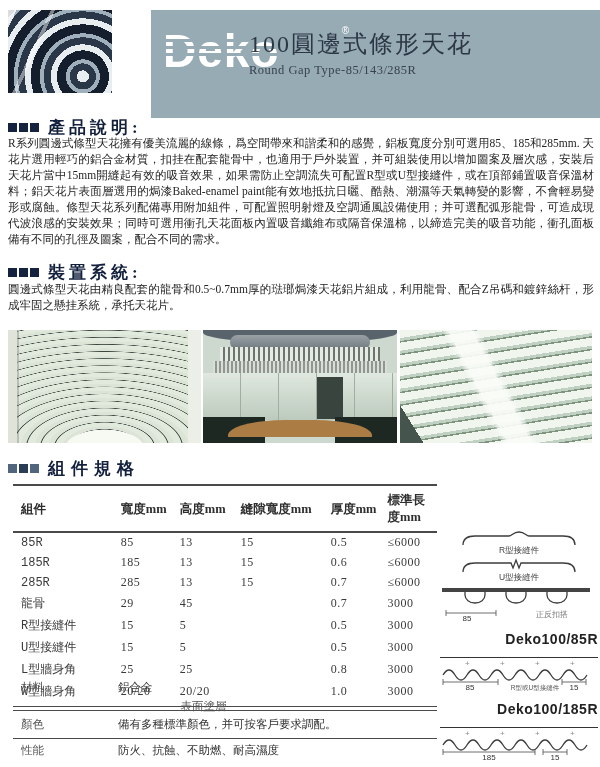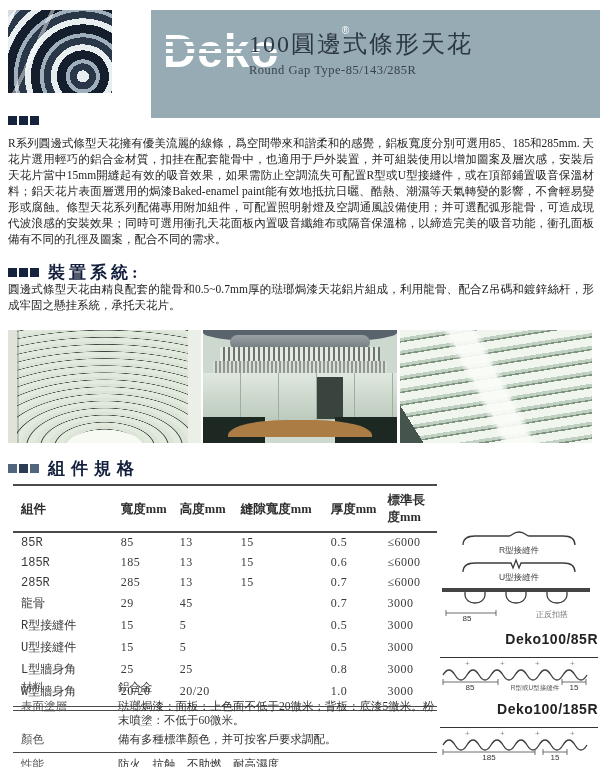--- a/index.html
+++ b/index.html
@@ -122,20 +122,21 @@
       <div class="hdr-sub">Round Gap Type-85/143/285R</div>
     </div>
   </div>
 
   <div class="sec-head" style="top:116px;">
     <span class="squares">
         <i></i>
         <i></i>
         <i></i>
       </span>
+    <span class="sec-title">產品說明:</span>
   </div>
   <p class="body-text" style="top:135px;">R系列圓邊式條型天花擁有優美流麗的線條，爲空間帶來和諧柔和的感覺，鋁板寬度分別可選用85、185和285mm. 天花片選用輕巧的鋁合金材質，扣挂在配套龍骨中，也適用于戶外裝置，并可組裝使用以增加圖案及層次感，安裝后天花片當中15mm開縫起有效的吸音效果，如果需防止空調流失可配置R型或U型接縫件，或在頂部鋪置吸音保溫材料；鋁天花片表面層選用的焗漆Baked-enamel paint能有效地抵抗日曬、酷熱、潮濕等天氣轉變的影響，不會輕易變形或腐蝕。條型天花系列配備專用附加組件，可配置照明射燈及空調通風設備使用；并可選配弧形龍骨，可造成現代波浪感的安裝效果；同時可選用衝孔天花面板內置吸音纖維布或隔音保溫棉，以締造完美的吸音功能，衝孔面板備有不同的孔徑及圖案，配合不同的需求。</p>
 
   <div class="sec-head" style="top:261px;">
     <span class="squares">
         <i></i>
         <i></i>
         <i></i>
       </span>
     <span class="sec-title">裝置系統:</span>
@@ -247,21 +248,20 @@
     <div class="dbl-line"></div>
   </div>
 
   <div class="props">
     <div class="prop-row">
       <span class="prop-label">材料</span>
       <span class="prop-value">鋁合金</span>
     </div>
     <div class="prop-row">
       <span class="prop-label">表面塗層</span>
-      <span class="prop-value">琺瑯焗漆：面板：上色面不低于20微米；背板：底漆5微米。粉末噴塗：不低于60微米。</span>
     </div>
     <div class="prop-row">
       <span class="prop-label">顏色</span>
       <span class="prop-value">備有多種標準顏色，并可按客戶要求調配。</span>
     </div>
     <div class="prop-row sep">
       <span class="prop-label">性能</span>
       <span class="prop-value">防火、抗蝕、不助燃、耐高濕度</span>
     </div>
 

